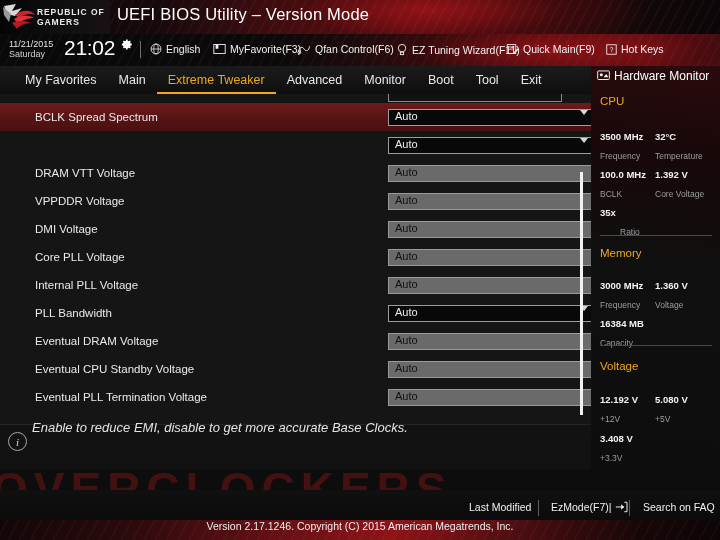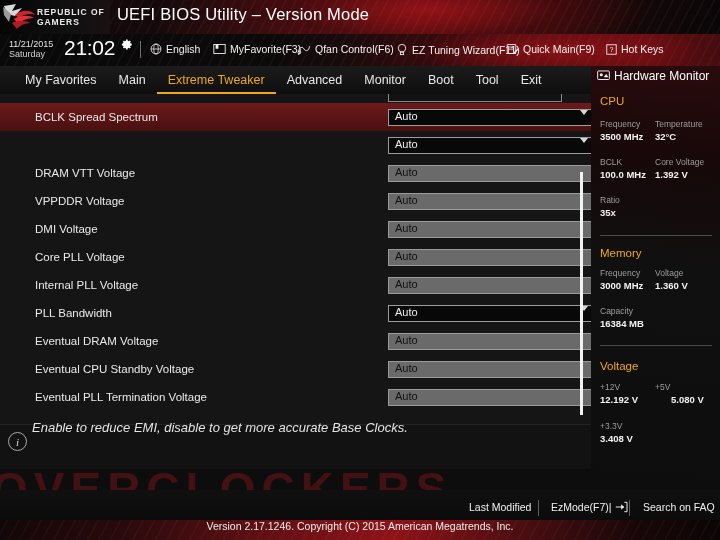--- a/index.html
+++ b/index.html
@@ -74,21 +74,21 @@
     border:1px solid #a8a8a8;color:#d8d8d8;font-size:11px;font-style:italic;
     display:flex;align-items:center;justify-content:center;font-family:"Liberation Serif",serif;}
   .helptxt{position:absolute;left:32px;top:420px;font-size:13px;color:#e4e4e4;font-style:italic;}
 
   
   .hw{position:absolute;left:591px;top:66px;width:129px;height:424px;
     background:linear-gradient(185deg,#2a0b0d 0%,#170809 22%,#101010 48%,#0d0d0d 100%);}
   .hwtitle{position:absolute;left:597px;top:69px;display:flex;align-items:center;gap:4px;
     font-size:12px;color:#fff;z-index:3;}
   .sec{position:absolute;left:600px;font-size:11.5px;color:#f0a818;}
-  .kv{position:absolute;font-size:8.5px;color:#9d9d9d;}
+  .kv{position:absolute;font-size:8.5px;color:#9d9d9d;margin-top:32px;}
   .vv{position:absolute;font-size:9.5px;color:#f2f2f2;font-weight:bold;}
   .hline{position:absolute;left:600px;width:112px;height:1px;background:#4a4a4a;}
 
   
   .botband{position:absolute;left:0;top:490px;width:720px;height:50px;
     background:
       linear-gradient(100deg,#120608 0%,#2a0a0c 18%,#6d1116 42%,#8f1318 55%,#4d0e11 72%,#190708 88%,#0c0506 100%);
     overflow:hidden;}
   .botband:after{content:"";position:absolute;inset:0;
     background:repeating-linear-gradient(118deg, rgba(255,255,255,.03) 0px, rgba(255,255,255,.03) 1px, rgba(0,0,0,0) 2px, rgba(0,0,0,0) 10px);}
@@ -303,38 +303,38 @@
 
   <div class="sec" style="top:95px;">CPU</div>
   <div class="kv" style="left:600px;top:119px;">Frequency</div>
   <div class="kv" style="left:655px;top:119px;">Temperature</div>
   <div class="vv" style="left:600px;top:131px;">3500 MHz</div>
   <div class="vv" style="left:655px;top:131px;">32°C</div>
   <div class="kv" style="left:600px;top:157px;">BCLK</div>
   <div class="kv" style="left:655px;top:157px;">Core Voltage</div>
   <div class="vv" style="left:600px;top:169px;">100.0 MHz</div>
   <div class="vv" style="left:655px;top:169px;">1.392 V</div>
-  <div class="kv" style="left:600px;top:195px;">Ratio</div>
+  <div class="kv" style="left:620px;top:195px;">Ratio</div>
   <div class="vv" style="left:600px;top:207px;">35x</div>
   <div class="hline" style="top:235px;"></div>
 
   <div class="sec" style="top:247px;">Memory</div>
   <div class="kv" style="left:600px;top:268px;">Frequency</div>
   <div class="kv" style="left:655px;top:268px;">Voltage</div>
   <div class="vv" style="left:600px;top:280px;">3000 MHz</div>
   <div class="vv" style="left:655px;top:280px;">1.360 V</div>
   <div class="kv" style="left:600px;top:306px;">Capacity</div>
   <div class="vv" style="left:600px;top:318px;">16384 MB</div>
   <div class="hline" style="top:345px;"></div>
 
   <div class="sec" style="top:360px;">Voltage</div>
   <div class="kv" style="left:600px;top:382px;">+12V</div>
   <div class="kv" style="left:655px;top:382px;">+5V</div>
   <div class="vv" style="left:600px;top:394px;">12.192 V</div>
-  <div class="vv" style="left:655px;top:394px;margin-left:16px;">5.080 V</div>
+  <div class="vv" style="left:655px;top:394px;">5.080 V</div>
   <div class="kv" style="left:600px;top:421px;">+3.3V</div>
   <div class="vv" style="left:600px;top:433px;">3.408 V</div>
 
   <div class="botband"></div>
   <div class="wm">OVERCLOCKERS</div>
   <div class="footbar"></div>
 
   <div class="flink" style="left:469px;">Last Modified</div>
   <div class="fsep" style="left:538px;"></div>
   <div class="flink" style="left:551px;">

